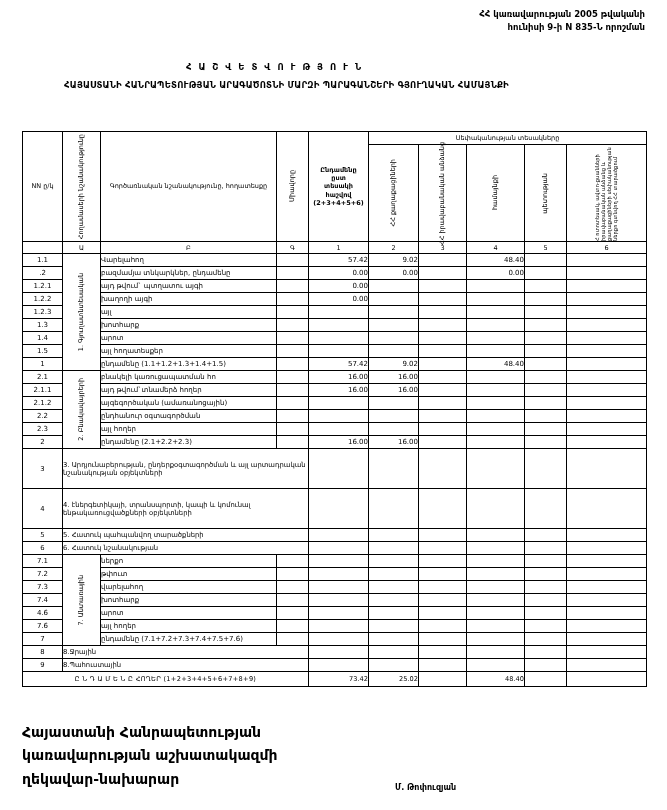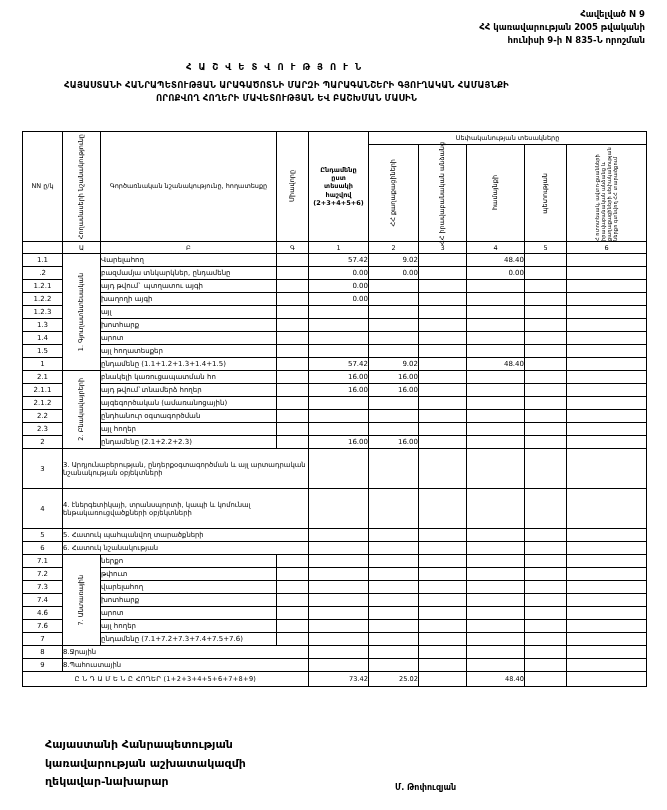--- a/index.html
+++ b/index.html
@@ -117,49 +117,46 @@
   .totalrow td {
     font-weight: bold;
     font-size: 6.6px;
     height: 14px;
   }
   .totalrow .c-left { text-align: center; letter-spacing: 0.3px; }
   .footer {
     position: absolute;
     left: 22px;
     bottom: 18px;
-    font-size: 11px;
+    font-size: 14px;
     font-weight: bold;
     line-height: 1.7;
-    margin-left: 23px;
   }
   .footer-sign {
     position: absolute;
     left: 395px;
     bottom: 18px;
     font-size: 8px;
     font-weight: bold;
   }
 </style>
 </head>
 <body>
 
 <div class="page">
 
   <div class="hdr-right">
-    <div>Հավելված N 9</div>
     <div>ՀՀ կառավարության 2005 թվականի</div>
     <div>հունիսի 9-ի N 835-Ն որոշման</div>
   </div>
 
   <div class="title-block">
     <div class="title-main">Հ Ա Շ Վ Ե Տ Վ Ո Ւ Թ Յ Ո Ւ Ն</div>
     <div class="title-sub">
       <div>ՀԱՅԱՍՏԱՆԻ ՀԱՆՐԱՊԵՏՈՒԹՅԱՆ ԱՐԱԳԱԾՈՏՆԻ ՄԱՐԶԻ ՊԱՐԱԳԱՆՇԵՐԻ ԳՅՈՒՂԱԿԱՆ ՀԱՄԱՅՆՔԻ</div>
-      <div>ՈՐՈՔՎՈՂ ՀՈՂԵՐԻ ՄԱՎԵՏՈՒԹՅԱՆ ԵՎ ԲԱՇԽՄԱՆ ՄԱՍԻՆ</div>
     </div>
   </div>
 
   <table class="grid">
     <colgroup>
       <col style="width:40px">
       <col style="width:38px">
       <col style="width:176px">
       <col style="width:32px">
       <col style="width:60px">

